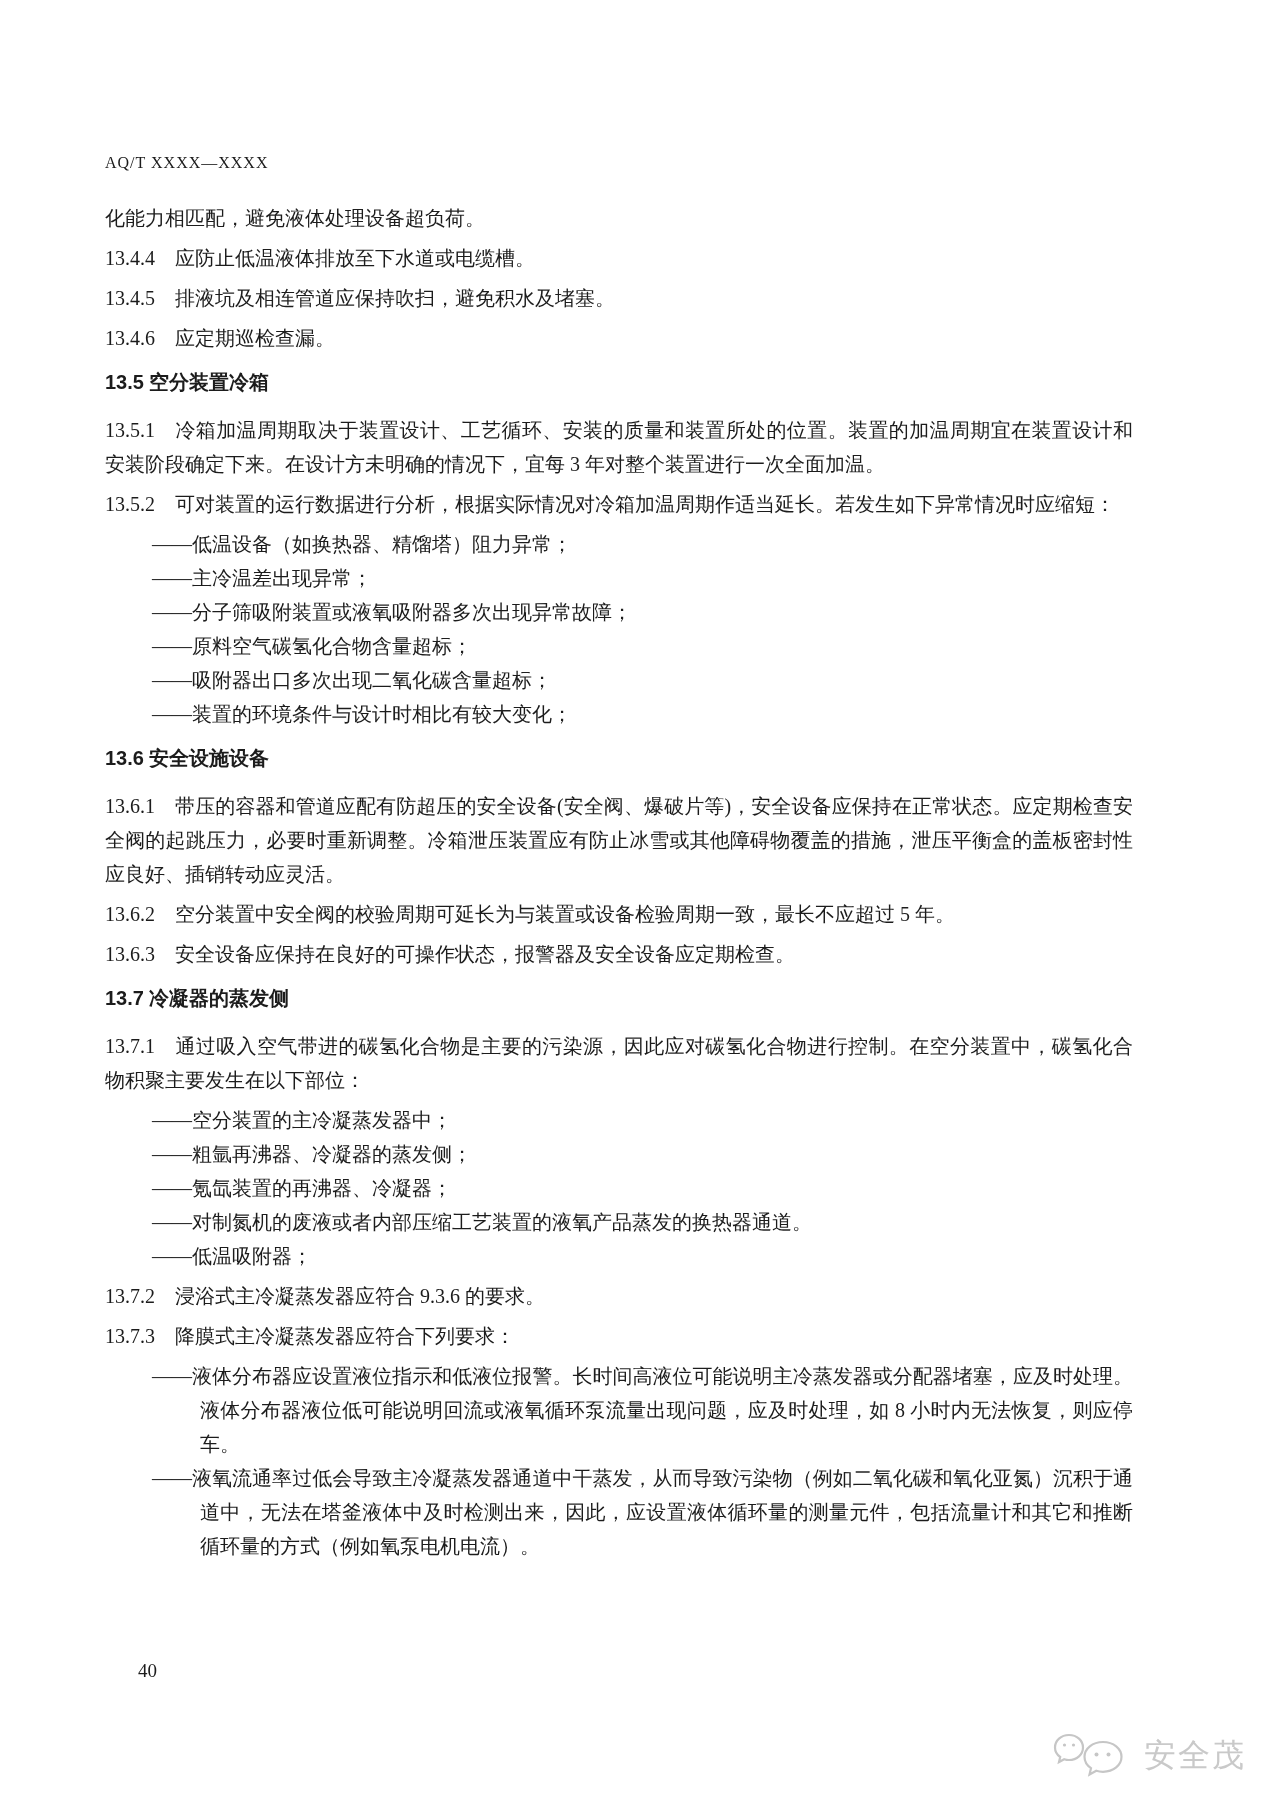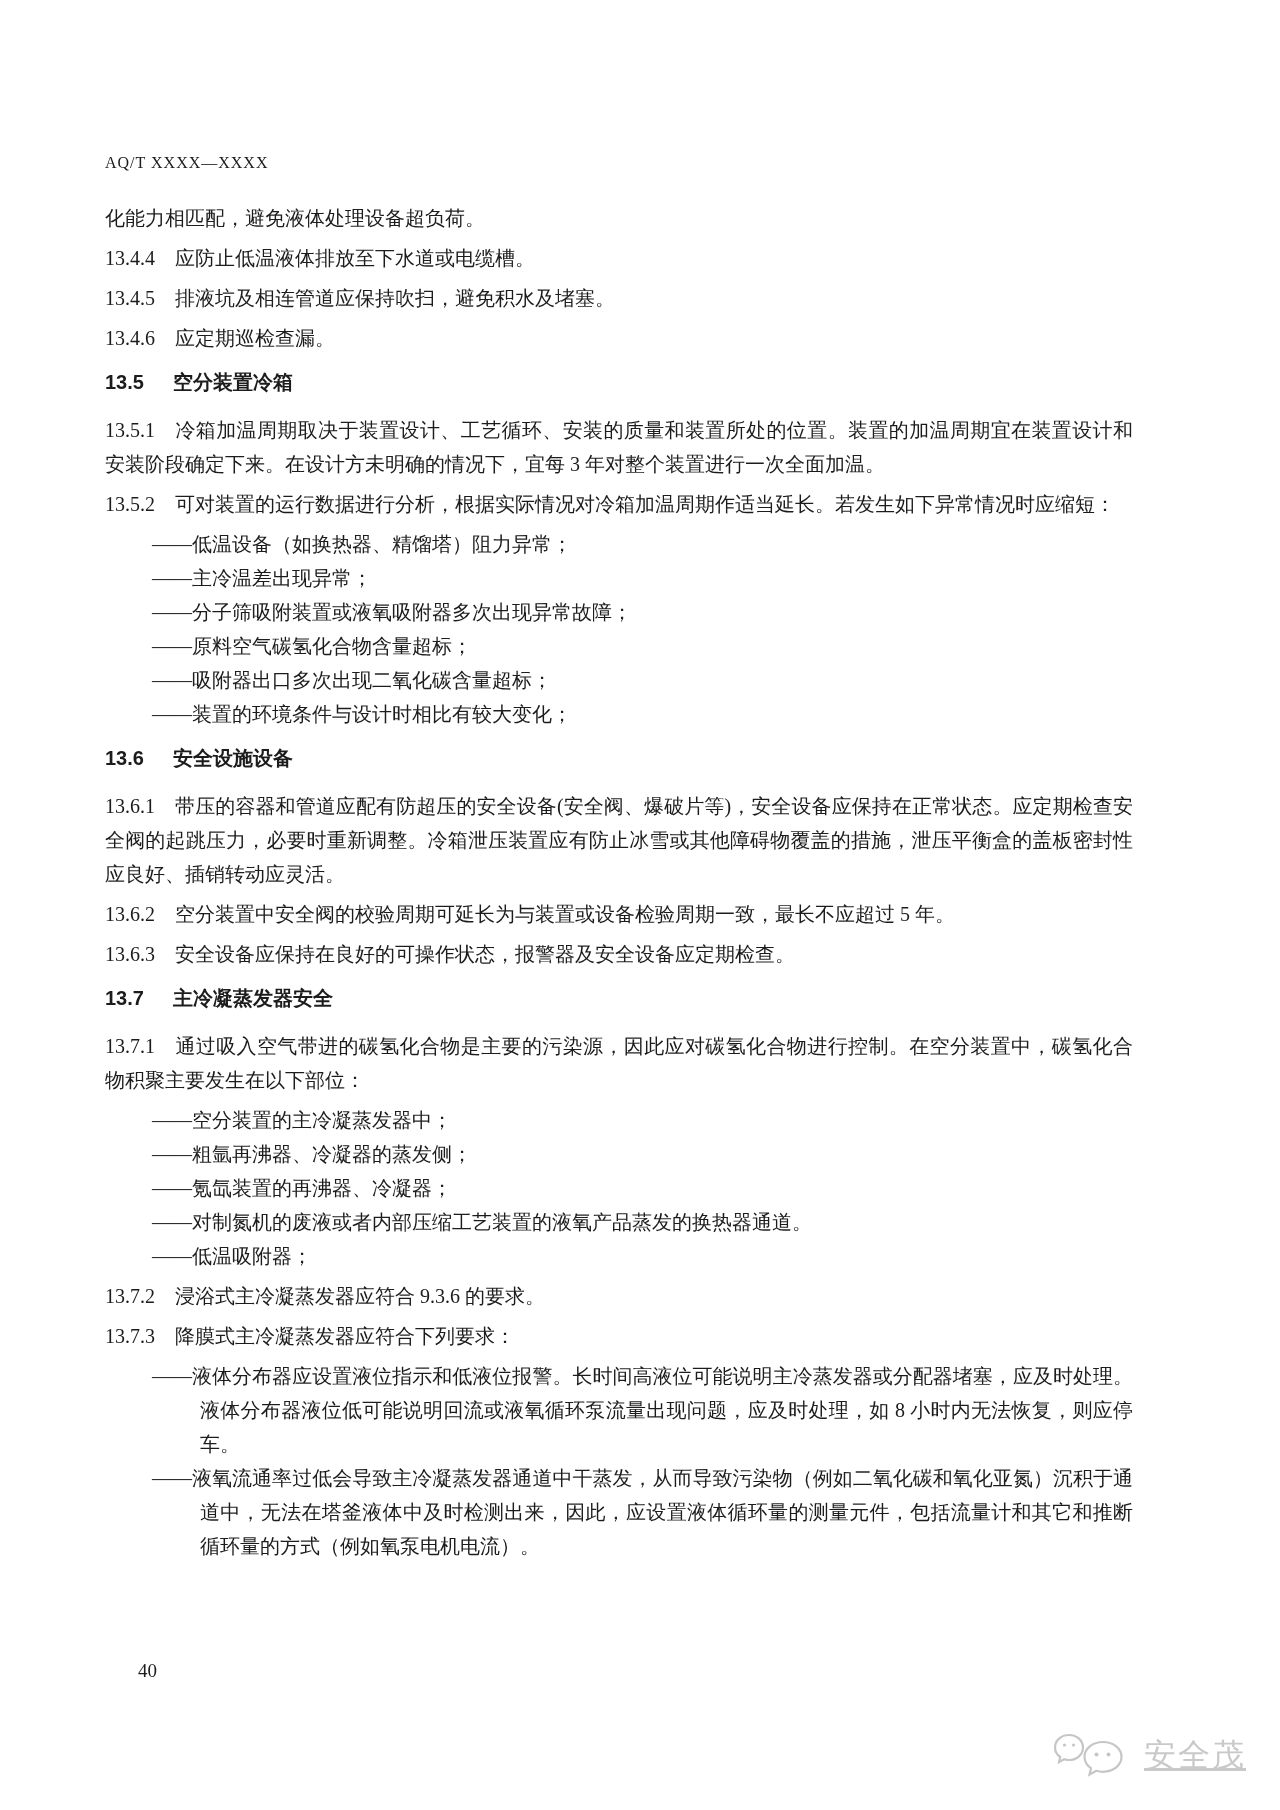--- a/index.html
+++ b/index.html
@@ -34,41 +34,40 @@
   }
   .para { margin: 0 0 6px 0; }
   .num { margin-right: 20px; }
   .section-heading {
     font-family: "Liberation Sans", "DejaVu Sans", sans-serif;
     font-weight: bold;
     font-size: 20px;
     margin: 10px 0 14px 0;
     text-align: left;
   }
-  .section-heading .num { margin-right: 29px; }
+  .section-heading .num { margin-right: 5px; }
   .dash-list { margin: 0 0 6px 0; }
   .dash-item {
     padding-left: 95px;
     text-indent: -48px;
   }
   .page-number {
     position: absolute;
     left: 138px;
     top: 1660px;
     font-size: 19px;
   }
   .watermark {
     position: absolute;
     right: 34px;
     bottom: 30px;
     display: flex;
     align-items: center;
     gap: 8px;
     color: #c9c9c9;
-    text-decoration: underline;
   }
   .watermark-label {
     font-family: "Liberation Sans", "DejaVu Sans", sans-serif;
     font-size: 32px;
     letter-spacing: 2px;
     color: #c9c9c9;
     text-shadow: 1px 1px 0 #ffffff;
   }
   .watermark svg { display: block; }
 </style>
@@ -104,21 +103,21 @@
     </div>
 
     <h2 class="section-heading"><span class="num">13.6</span><span>安全设施设备</span></h2>
 
     <p class="para"><span class="num">13.6.1</span><span>带压的容器和管道应配有防超压的安全设备(安全阀、爆破片等)，安全设备应保持在正常状态。应定期检查安全阀的起跳压力，必要时重新调整。冷箱泄压装置应有防止冰雪或其他障碍物覆盖的措施，泄压平衡盒的盖板密封性应良好、插销转动应灵活。</span></p>
 
     <p class="para"><span class="num">13.6.2</span><span>空分装置中安全阀的校验周期可延长为与装置或设备检验周期一致，最长不应超过 5 年。</span></p>
 
     <p class="para"><span class="num">13.6.3</span><span>安全设备应保持在良好的可操作状态，报警器及安全设备应定期检查。</span></p>
 
-    <h2 class="section-heading"><span class="num">13.7</span><span>主冷凝蒸发器安全</span></h2>
+    <h2 class="section-heading"><span class="num">13.7</span><span>冷凝器的蒸发侧</span></h2>
 
     <p class="para"><span class="num">13.7.1</span><span>通过吸入空气带进的碳氢化合物是主要的污染源，因此应对碳氢化合物进行控制。在空分装置中，碳氢化合物积聚主要发生在以下部位：</span></p>
 
     <div class="dash-list">
       <div class="dash-item">——空分装置的主冷凝蒸发器中；</div>
       <div class="dash-item">——粗氩再沸器、冷凝器的蒸发侧；</div>
       <div class="dash-item">——氪氙装置的再沸器、冷凝器；</div>
       <div class="dash-item">——对制氮机的废液或者内部压缩工艺装置的液氧产品蒸发的换热器通道。</div>
       <div class="dash-item">——低温吸附器；</div>
     </div>

